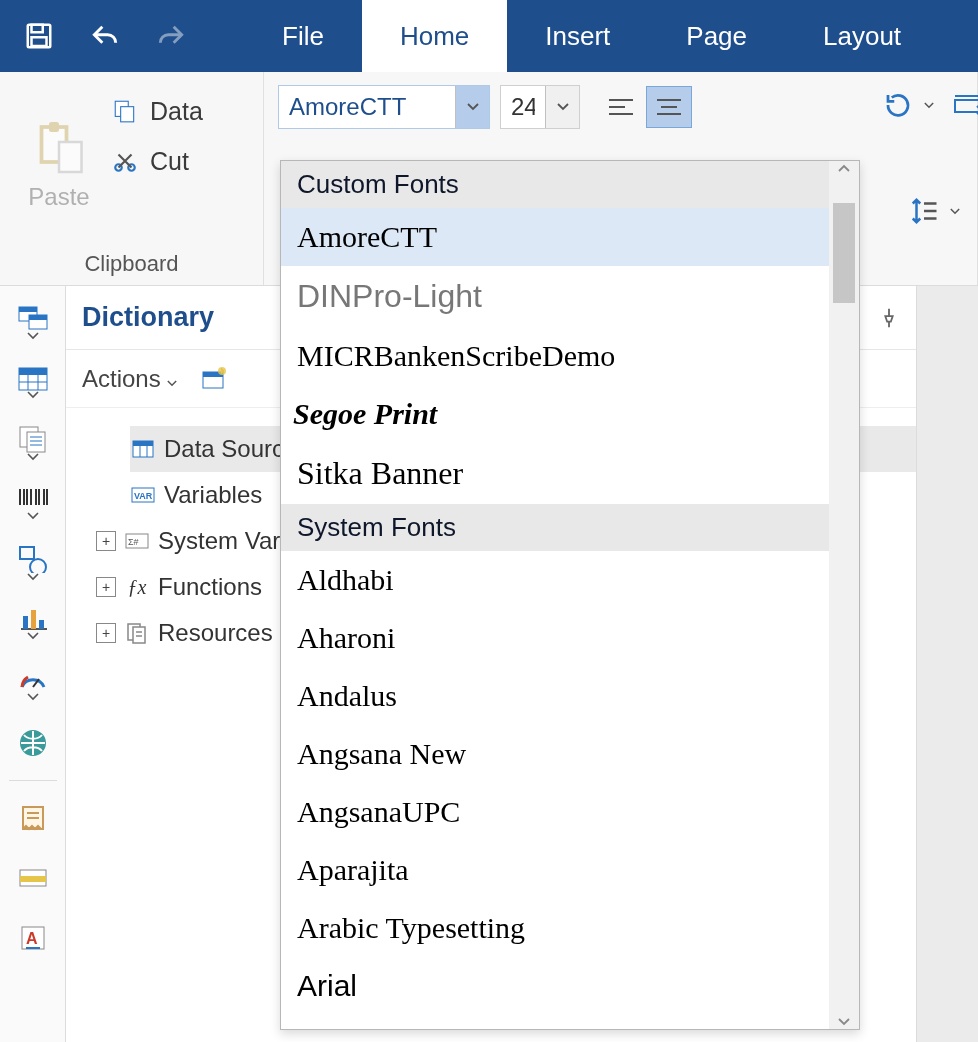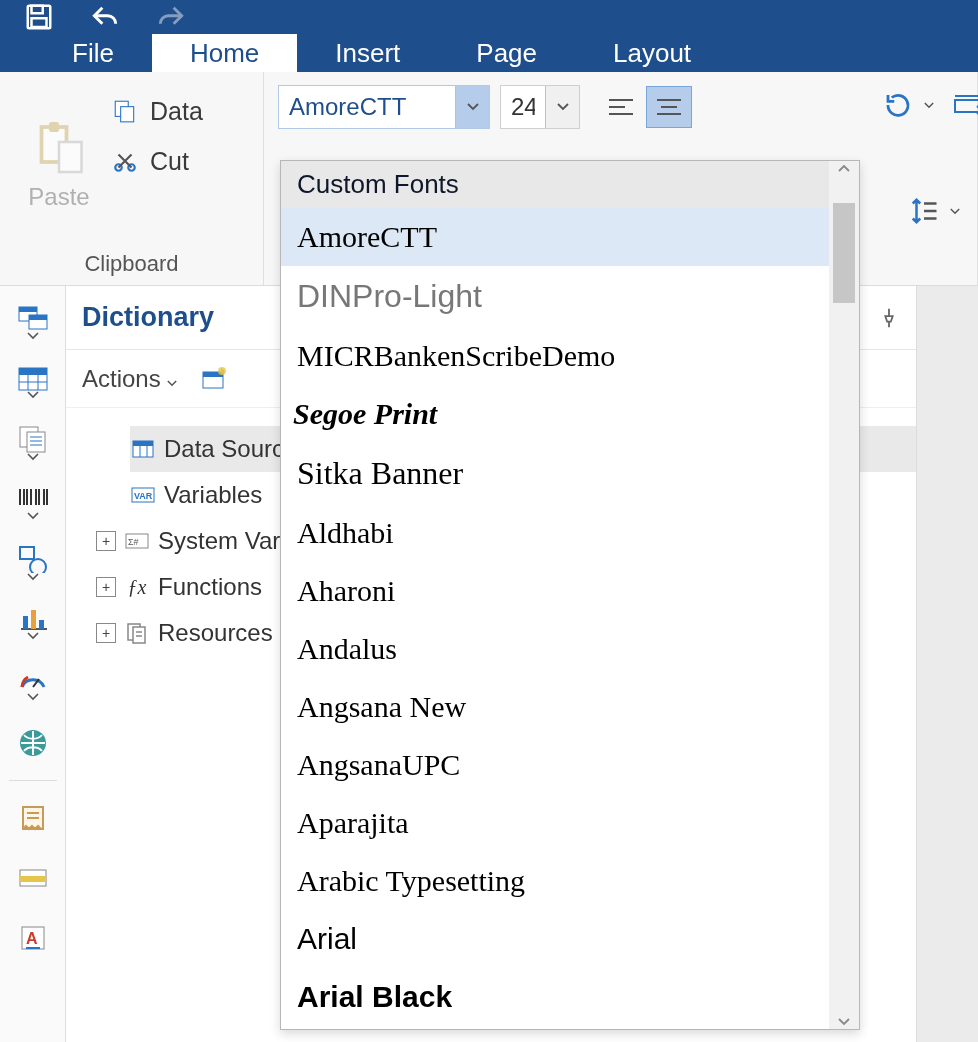--- a/index.html
+++ b/index.html
@@ -6,21 +6,20 @@
   html, body { width: 978px; height: 1042px; font-family: "Segoe UI", Arial, sans-serif; overflow: hidden; }
 
   
   .titlebar {
     height: 72px;
     background: #1f4e8c;
     display: flex;
     align-items: stretch;
     color: #fff;
     font-size: 26px;
-    flex-direction: column;
   }
   .tb-left { display: flex; align-items: center; gap: 32px; padding: 0 22px; }
   .tb-icon { width: 34px; height: 34px; display: inline-flex; align-items: center; justify-content: center; }
   .tb-tabs { display: flex; align-items: stretch; margin-left: 34px; flex: 1; }
   .tb-tab {
     padding: 0 38px;
     display: flex; align-items: center; justify-content: center;
     color: #fff;
     cursor: default;
   }
@@ -515,20 +514,21 @@
 </div>
 
 <div class="font-dropdown">
   <div class="fd-body">
     <div class="fd-head">Custom Fonts</div>
     <div class="fd-item sel amorectt">AmoreCTT</div>
     <div class="fd-item dinpro">DINPro-Light</div>
     <div class="fd-item serifFont">MICRBankenScribeDemo</div>
     <div class="fd-item segoeprint">Segoe Print</div>
     <div class="fd-item sitka">Sitka Banner</div>
+    <div class="fd-head">System Fonts</div>
     <div class="fd-item serifFont">Aldhabi</div>
     <div class="fd-item serifFont">Aharoni</div>
     <div class="fd-item serifFont">Andalus</div>
     <div class="fd-item serifFont">Angsana New</div>
     <div class="fd-item serifFont">AngsanaUPC</div>
     <div class="fd-item serifFont">Aparajita</div>
     <div class="fd-item serifFont">Arabic Typesetting</div>
     <div class="fd-item" style="font-family:Arial">Arial</div>
     <div class="fd-item arialblack">Arial Black</div>
   </div>

